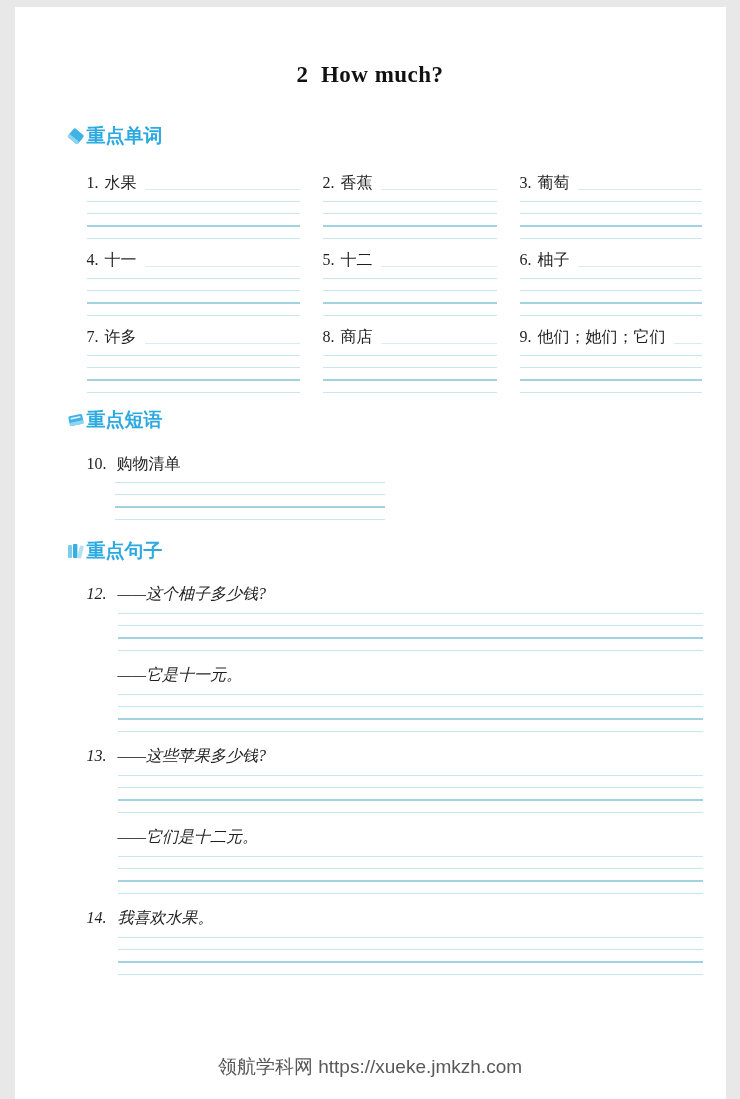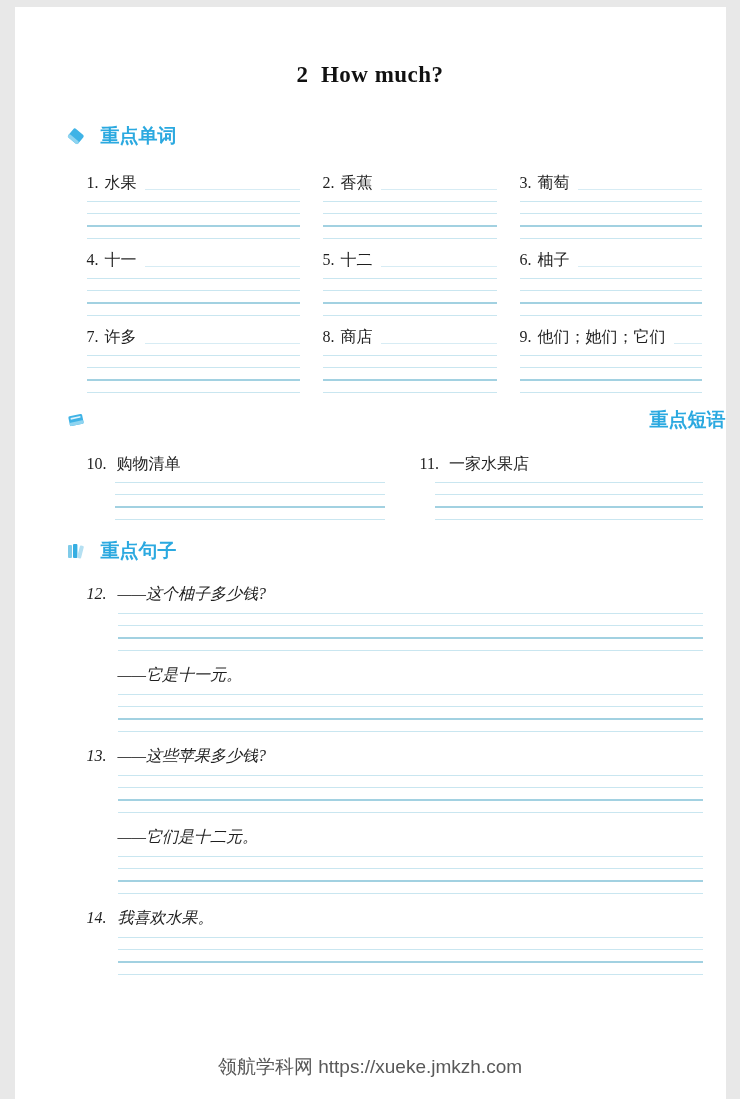--- a/index.html
+++ b/index.html
@@ -10,21 +10,21 @@
     color:#1f1f1f;box-sizing:border-box;
   }
   
   .title{
     margin:0;padding-top:55px;text-align:center;
     font-size:23px;font-weight:bold;letter-spacing:.5px;
     white-space:pre;color:#111;
   }
   
   .sec-head{
-    display:flex;align-items:center;gap:14px;
+    display:flex;align-items:center;gap:0;
     margin-left:50px;height:24px;
     font-family:"Liberation Sans","DejaVu Sans",sans-serif;
     font-weight:bold;font-size:19px;color:#2ba9e0;
   }
   .sec-head .icon{width:22px;height:22px;flex:0 0 auto;display:inline-flex;}
   .sec-head .icon svg{width:100%;height:100%;}
   
   .grid4 .ln{height:11px;border-bottom:1px solid #c9e6f0;}
   .grid4 .ln:first-child{height:8px;}
   .grid4 .ln:nth-child(3){border-bottom:2px solid #a2d1e1;}
@@ -32,21 +32,21 @@
   .word-grid{
     margin:25px 0 0 72px;
     display:grid;
     grid-template-columns:213px 174px 182px;
     column-gap:23px;row-gap:11px;
   }
   .wlabel{display:flex;align-items:baseline;height:20px;font-size:16px;line-height:20px;}
   .wlabel .num{margin-right:6px;}
   .wlabel .trail{flex:1 1 auto;align-self:flex-end;margin:0 0 3px 8px;border-bottom:1px solid #d7ecf4;height:0;}
   
-  .phrase-row{margin:21px 0 0 72px;display:flex;gap:35px;}
+  .phrase-row{margin:21px 0 0 72px;display:flex;gap:27px;}
   .phrase-cell{width:298px;}
   .phrase-cell.c2{width:283px;margin-left:0;}
   .plabel{height:21px;font-size:16px;line-height:21px;}
   .plabel .num{margin-right:6px;}
   .phrase-cell .grid4{margin-left:28px;}
   .phrase-cell.c2 .grid4{margin-left:15px;}
   
   .sent-list{margin:20px 0 0 72px;width:616px;font-style:italic;}
   .sent-item{margin-bottom:13px;}
   .slabel{height:22px;font-size:16px;line-height:22px;}
@@ -202,21 +202,21 @@
       </div>
       <div class="grid4">
           <div class="ln"></div>
           <div class="ln"></div>
           <div class="ln"></div>
           <div class="ln"></div>
         </div>
     </div>
   </div>
 
-  <div class="sec-head" style="margin-top:15px;justify-content:space-between;">
+  <div class="sec-head" style="margin-top:15px;">
     <span class="icon">
       <svg viewBox="0 0 22 22" aria-hidden="true">
         <g transform="rotate(-12 11 11)">
           <rect x="4" y="6" width="14" height="10" rx="1.5" fill="#3fb3e6"></rect>
           <rect x="4" y="12.5" width="14" height="3.5" rx="1.2" fill="#8fd4f0"></rect>
           <rect x="6" y="8" width="10" height="1.6" fill="#ffffff" opacity="0.85"></rect>
         </g>
       </svg>
     </span>
     <span>重点短语</span>
@@ -228,32 +228,20 @@
         <span class="num">10.</span>
         <span class="txt">购物清单</span>
       </div>
       <div class="grid4">
           <div class="ln"></div>
           <div class="ln"></div>
           <div class="ln"></div>
           <div class="ln"></div>
         </div>
     </div>
-    <div class="phrase-cell c2">
-      <div class="plabel">
-        <span class="num">11.</span>
-        <span class="txt">一家水果店</span>
-      </div>
-      <div class="grid4">
-          <div class="ln"></div>
-          <div class="ln"></div>
-          <div class="ln"></div>
-          <div class="ln"></div>
-        </div>
-    </div>
   </div>
 
   <div class="sec-head" style="margin-top:19px;">
     <span class="icon">
       <svg viewBox="0 0 22 22" aria-hidden="true">
         <rect x="3" y="5" width="4" height="13" rx="1" fill="#7fcbe9"></rect>
         <rect x="8" y="4" width="4.4" height="14" rx="1" fill="#35aee2"></rect>
         <rect x="13.5" y="5.5" width="4" height="13" rx="1" fill="#b5e0f2" transform="rotate(14 15.5 12)"></rect>
       </svg>
     </span>

